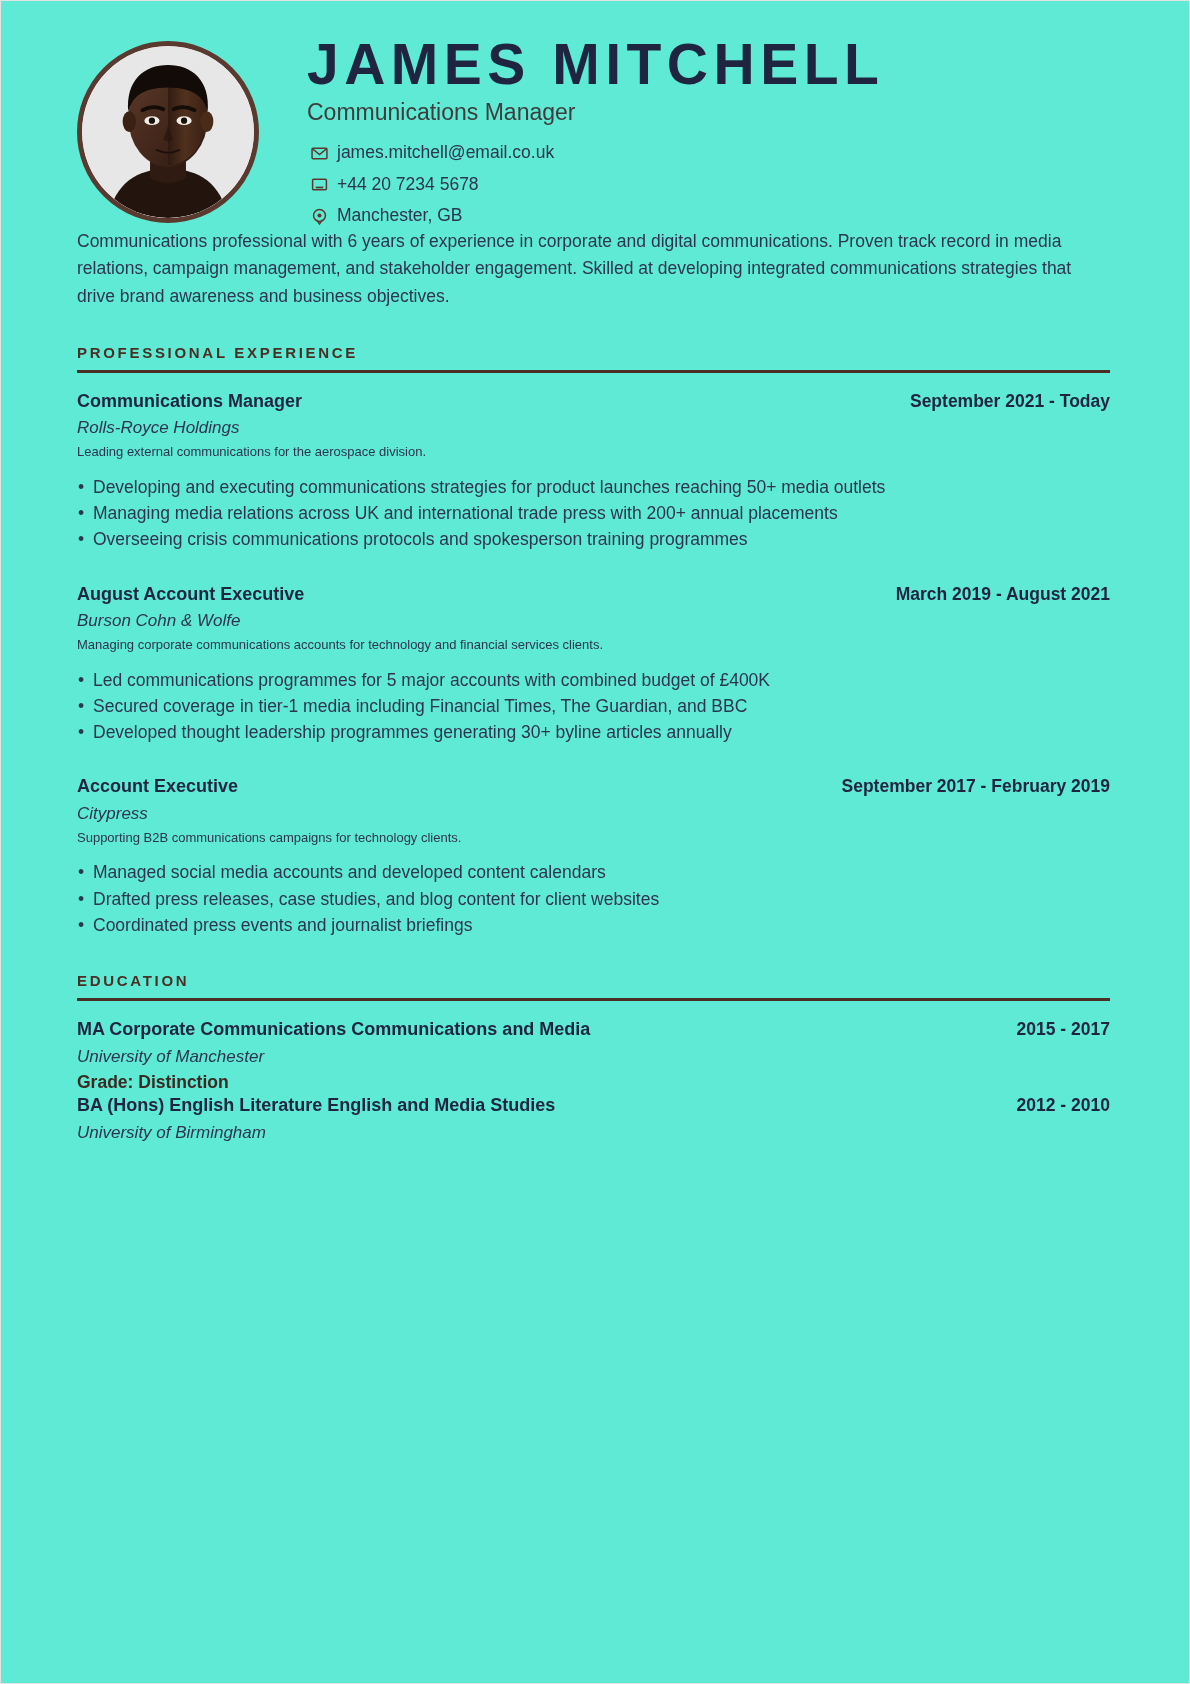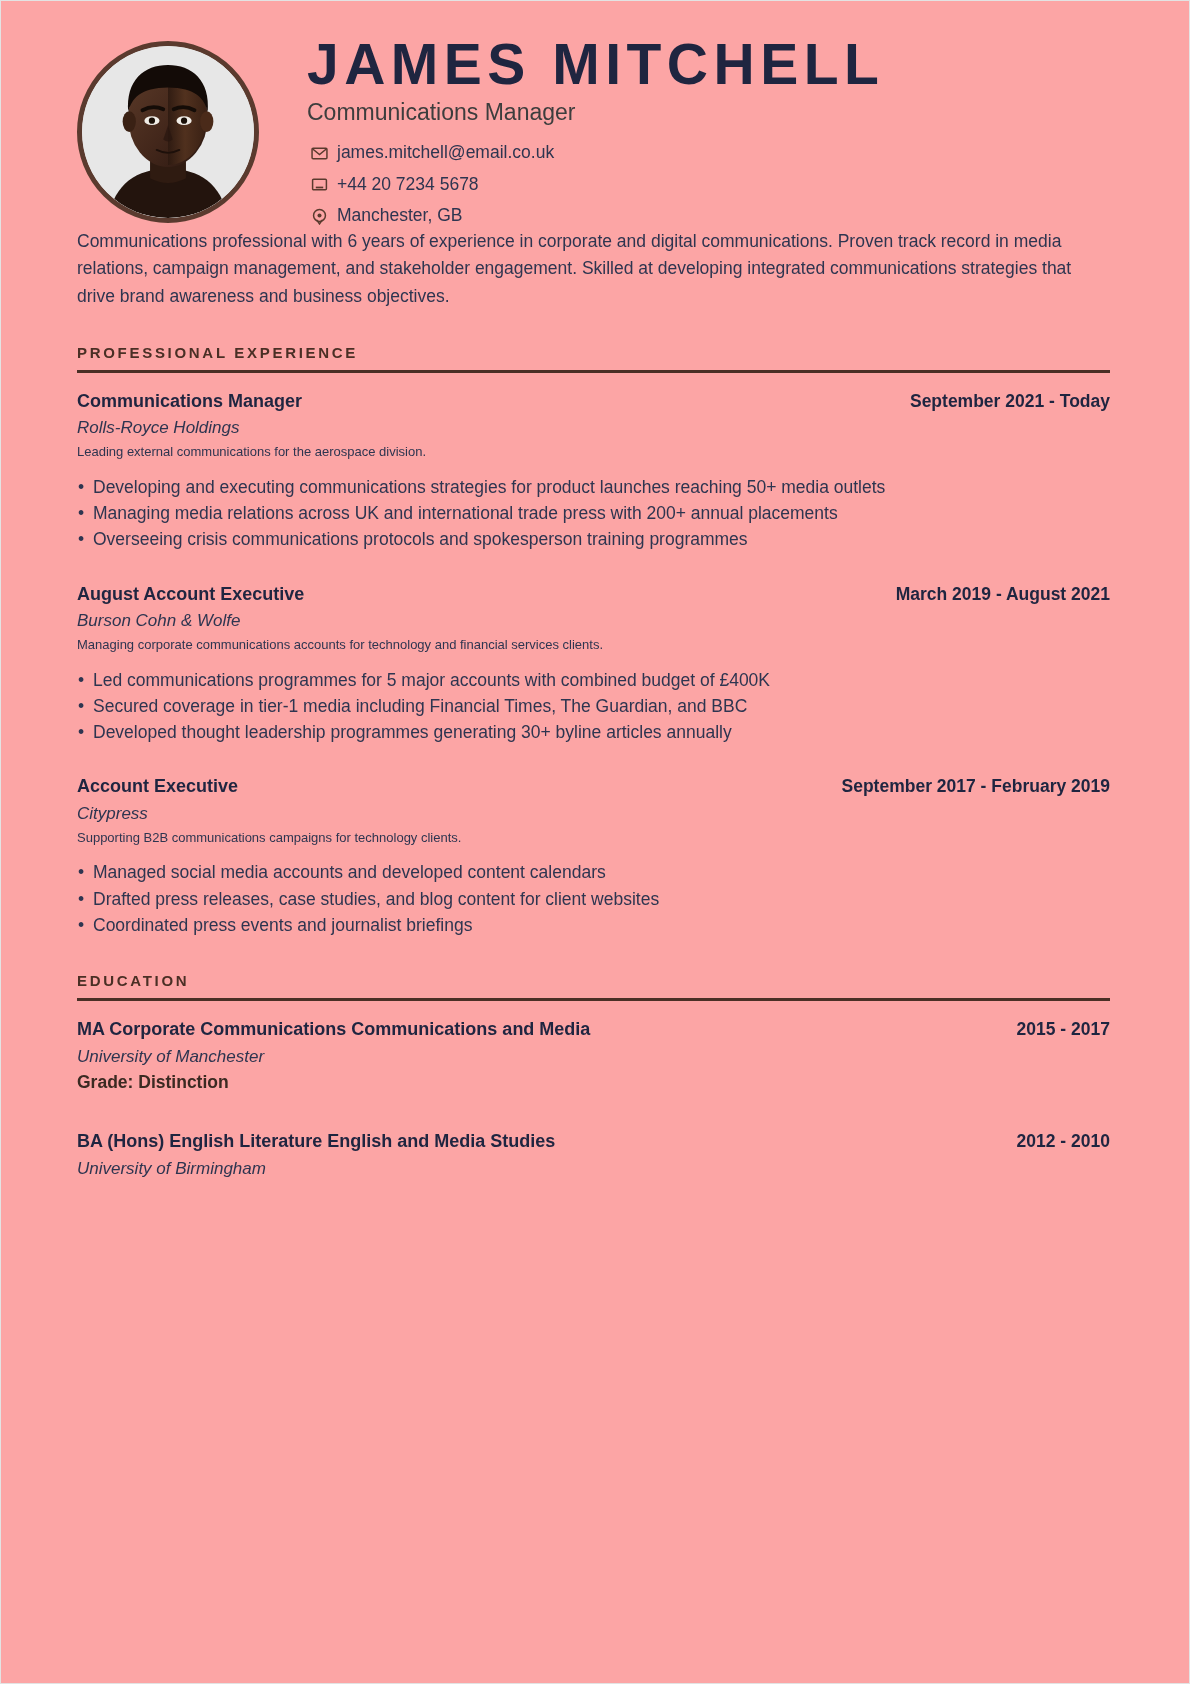--- a/index.html
+++ b/index.html
@@ -8,21 +8,21 @@
     background: #ffffff;
   }
   body {
     font-family: "Liberation Sans", sans-serif;
     -webkit-font-smoothing: antialiased;
   }
   .page {
     width: 1190px;
     height: 1684px;
     box-sizing: border-box;
-    background: #fca5a5;
+    background: #5eead4;
     border: 1px solid #e3e3e3;
     padding: 0;
     position: relative;
     overflow: hidden;
   }
   .inner {
     padding: 22px 79px 0 76px;
   }
 
   
@@ -173,21 +173,21 @@
     padding-left: 16px;
     position: relative;
   }
   .bullets li::before {
     content: "\2022";
     position: absolute;
     left: 1px;
     top: 0;
     color: #2e3550;
   }
-  .edu-entry { margin-bottom: 36px; }
+  .edu-entry { }
   .edu-entry:last-child { margin-bottom: 0; }
 </style>
 </head>
 <body>
 
 <div class="page">
   <div class="inner">
 
     <div class="header">
       <div class="avatar-wrap">

